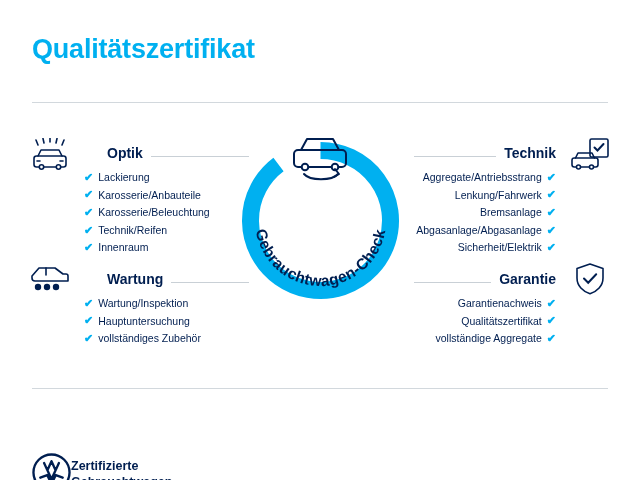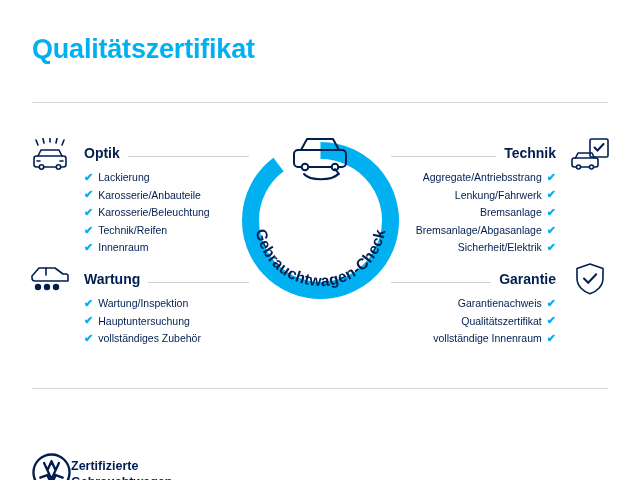--- a/index.html
+++ b/index.html
@@ -53,20 +53,21 @@
   }
 
   
   .section {
     position: absolute;
   }
   .sec-head {
     display: flex;
     align-items: flex-end;
     gap: 8px;
+    margin-left: 23px;
   }
   .sec-title {
     font-size: 14px;
     font-weight: bold;
     color: #001e50;
     white-space: nowrap;
     line-height: 1;
     padding-bottom: 1px;
   }
   .sec-line {
@@ -270,21 +271,21 @@
       </div>
       <div class="item">
         <span class="lbl">Lenkung/Fahrwerk</span>
         <span class="check">✔</span>
       </div>
       <div class="item">
         <span class="lbl">Bremsanlage</span>
         <span class="check">✔</span>
       </div>
       <div class="item">
-        <span class="lbl">Bremsanlage/Abgasanlage</span>
+        <span class="lbl">Abgasanlage/Abgasanlage</span>
         <span class="check">✔</span>
       </div>
       <div class="item">
         <span class="lbl">Sicherheit/Elektrik</span>
         <span class="check">✔</span>
       </div>
     </div>
   </div>
 
   <div class="section right" id="sec-garantie">
@@ -295,21 +296,21 @@
     <div class="items">
       <div class="item">
         <span class="lbl">Garantienachweis</span>
         <span class="check">✔</span>
       </div>
       <div class="item">
         <span class="lbl">Qualitätszertifikat</span>
         <span class="check">✔</span>
       </div>
       <div class="item">
-        <span class="lbl">vollständige Innenraum</span>
+        <span class="lbl">vollständige Aggregate</span>
         <span class="check">✔</span>
       </div>
     </div>
   </div>
 
   <div class="badge">
     <svg width="185" height="185" viewBox="0 0 185 185" fill="none">
 
       <path d="M92.5 22.5 A70 70 0 1 1 50.5 36.5" stroke="#00b0f0" stroke-width="17" fill="none" stroke-linecap="butt"></path>
 

